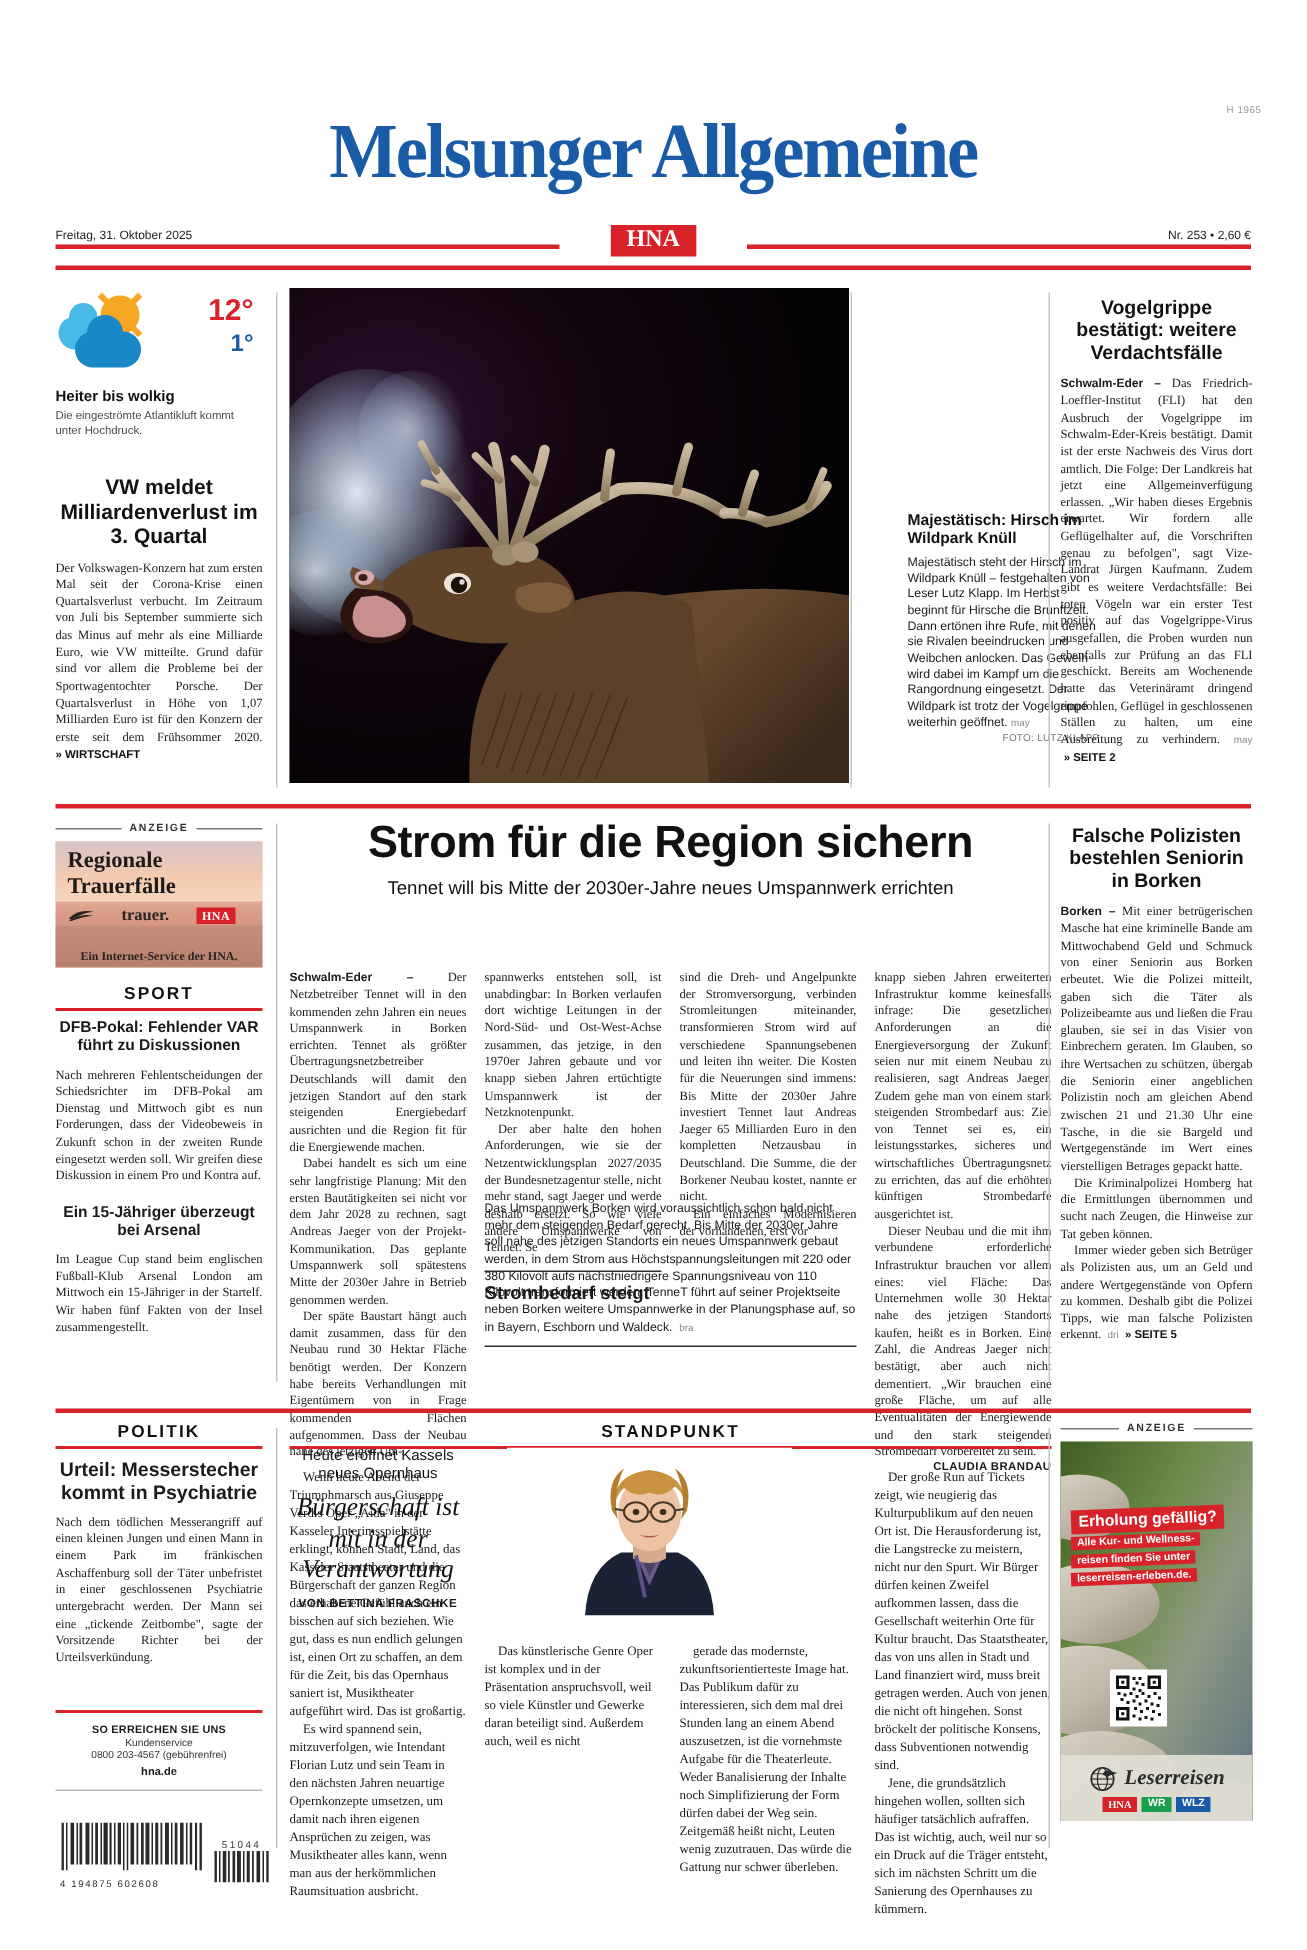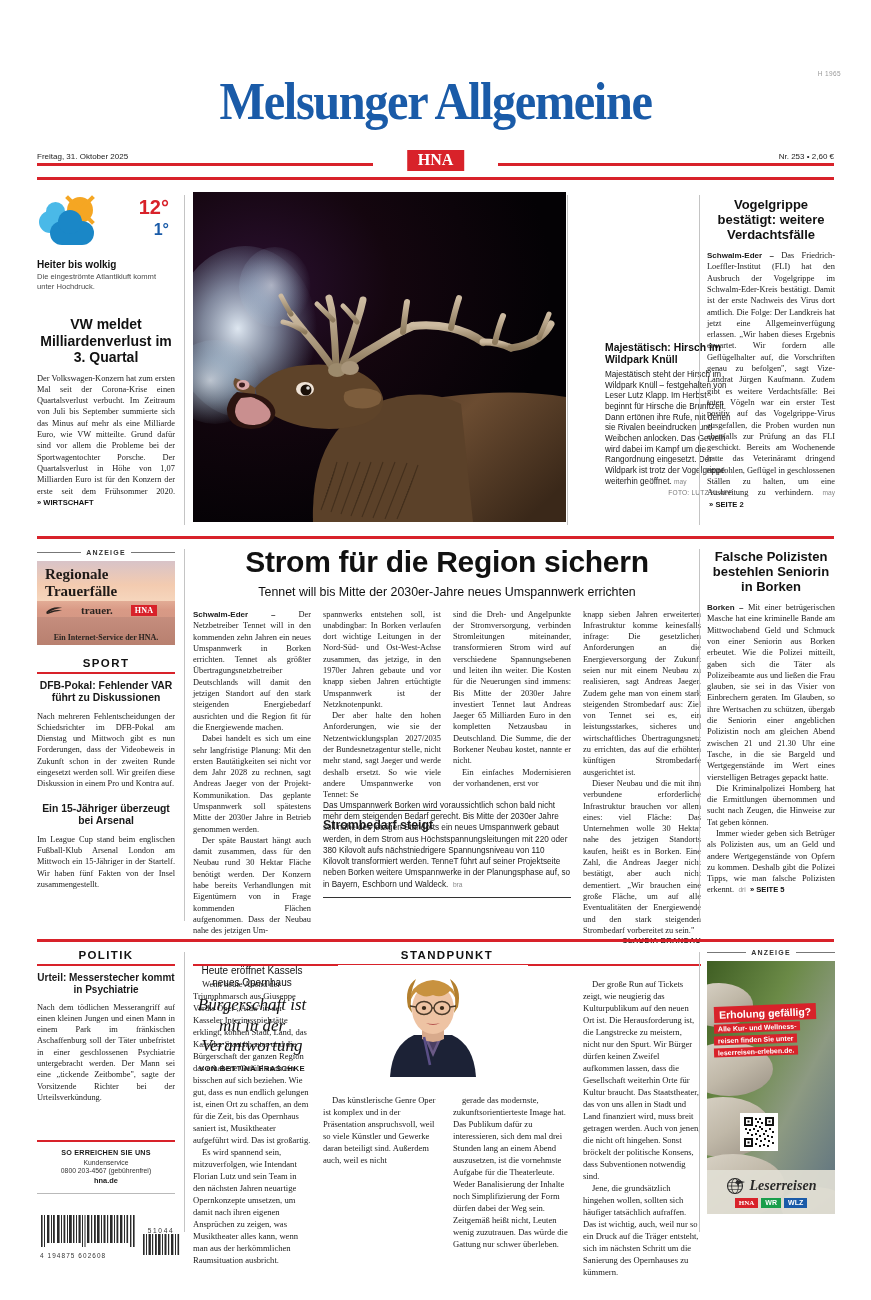--- a/index.html
+++ b/index.html
@@ -210,21 +210,21 @@
     line-height:1.2; text-align:center; margin-top:6px;
   }
   .sport-b {
     font-family:"Liberation Serif", serif; font-size:8.4px; line-height:1.345;
     text-align:justify; margin-top:6px; text-align-last:left;
   }
 
   
   .politik { position:absolute; left:37px; top:949px; width:138px; }
   .pol-h {
-    font-family:"Liberation Sans", sans-serif; font-weight:700; font-size:10px;
+    font-family:"Liberation Sans", sans-serif; font-weight:700; font-size:13px;
     line-height:1.2; text-align:center; margin-top:6px;
   }
   .pol-b {
     font-family:"Liberation Serif", serif; font-size:8.4px; line-height:1.345;
     text-align:justify; margin-top:6px; text-align-last:left;
   }
   .contact { position:absolute; left:37px; top:1140px; width:138px; text-align:center; }
   .contact .t1 { font-family:"Liberation Sans", sans-serif; font-weight:700; font-size:7.2px; letter-spacing:.2px; margin-top:6px; }
   .contact .t2 { font-family:"Liberation Sans", sans-serif; font-size:6.8px; margin-top:2px; color:#333; }
   .contact .t3 { font-family:"Liberation Sans", sans-serif; font-size:6.8px; margin-top:1px; color:#333; }
@@ -250,21 +250,21 @@
   .ms-sub {
     font-family:"Liberation Sans", sans-serif; font-size:12.4px;
     text-align:center; margin-top:7px; color:#111;
   }
   .ms-cols {
     margin-top:10px; display:flex; gap:12px;
   }
   .ms-col { width:118px; }
   .ms-text {
     font-family:"Liberation Serif", serif; font-size:8.4px; line-height:1.345;
-    text-align:justify; text-align-last:left;
+    text-align:justify; text-align-last:left;margin-top:37px;
   }
   .ms-text p { text-indent:9px; }
   .ms-text p.first { text-indent:0; }
   .box-sub {
     margin-top:9px;
   }
   .box-sub-head {
     font-family:"Liberation Sans", sans-serif; font-weight:700; font-size:12.4px;
     margin:7px 0 5px;
   }

